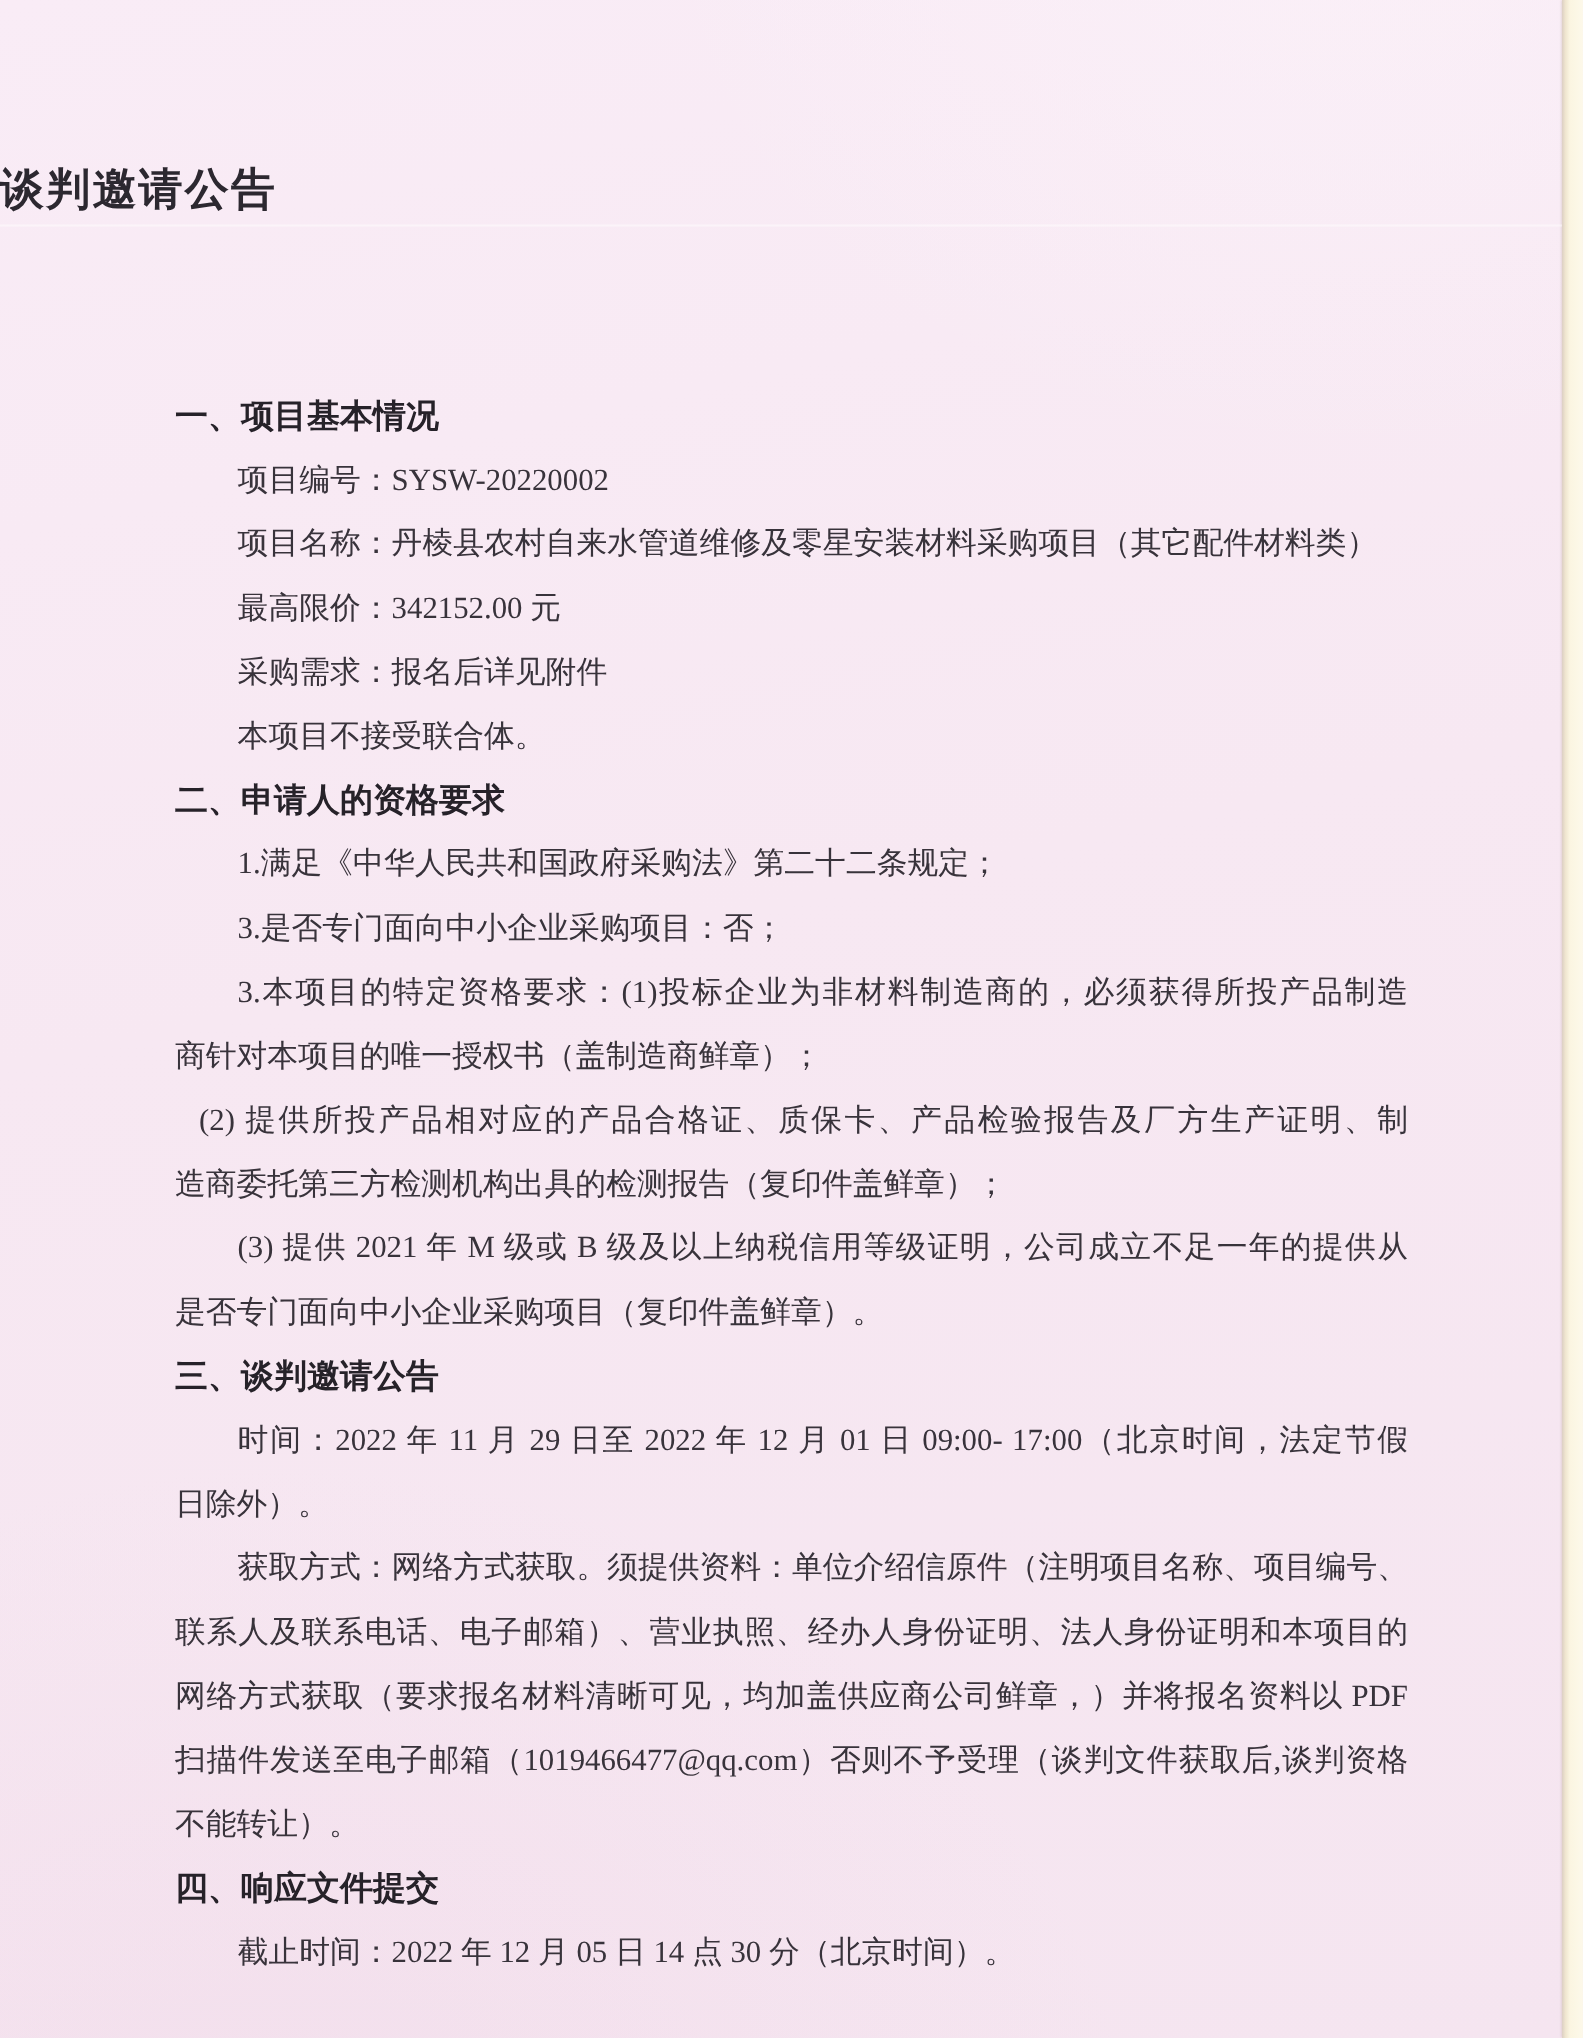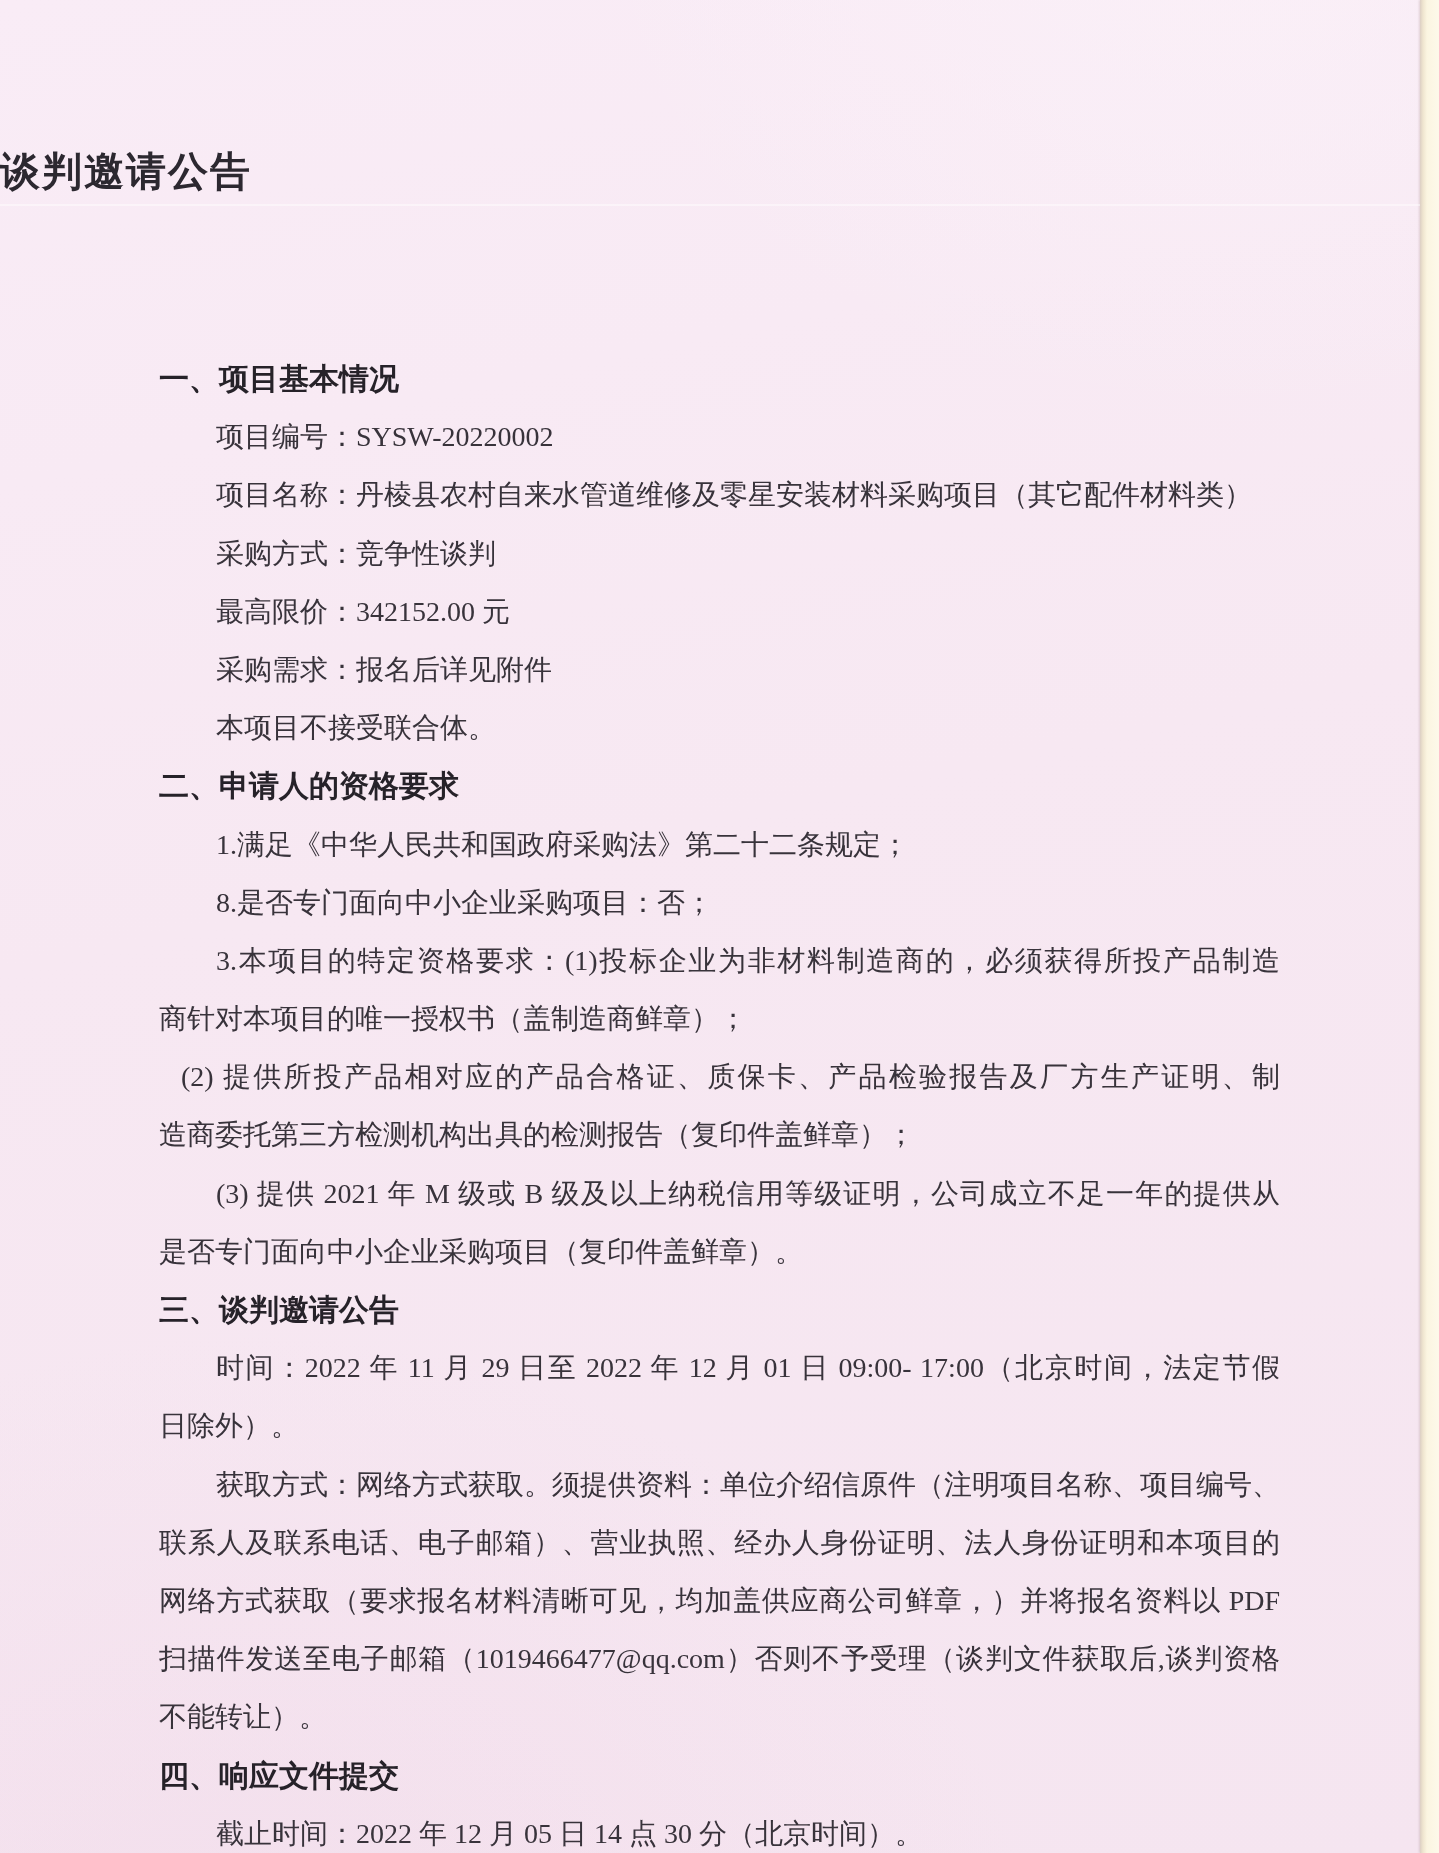--- a/index.html
+++ b/index.html
@@ -64,28 +64,27 @@
 <div class="paper-edge"></div>
 <div class="scan-line"></div>
 
 <h1 class="doc-title">谈判邀请公告</h1>
 
 <div class="doc-body">
 
   <div class="line head">一、项目基本情况</div>
   <div class="line indent">项目编号：SYSW-20220002</div>
   <div class="line indent">项目名称：丹棱县农村自来水管道维修及零星安装材料采购项目（其它配件材料类）</div>
-  <div class="line indent">采购方式：竞争性谈判</div>
   <div class="line indent">最高限价：342152.00 元</div>
   <div class="line indent">采购需求：报名后详见附件</div>
   <div class="line indent">本项目不接受联合体。</div>
 
   <div class="line head">二、申请人的资格要求</div>
   <div class="line indent">1.满足《中华人民共和国政府采购法》第二十二条规定；</div>
-  <div class="line indent">8.是否专门面向中小企业采购项目：否；</div>
+  <div class="line indent">3.是否专门面向中小企业采购项目：否；</div>
   <div class="line indent full">3.本项目的特定资格要求：(1)投标企业为非材料制造商的，必须获得所投产品制造</div>
   <div class="line">商针对本项目的唯一授权书（盖制造商鲜章）；</div>
   <div class="line indent1 full">(2) 提供所投产品相对应的产品合格证、质保卡、产品检验报告及厂方生产证明、制</div>
   <div class="line">造商委托第三方检测机构出具的检测报告（复印件盖鲜章）；</div>
   <div class="line indent full">(3) 提供 2021 年 M 级或 B 级及以上纳税信用等级证明，公司成立不足一年的提供从</div>
   <div class="line">是否专门面向中小企业采购项目（复印件盖鲜章）。</div>
 
   <div class="line head">三、谈判邀请公告</div>
   <div class="line indent full">时间：2022 年 11 月 29 日至 2022 年 12 月 01 日 09:00- 17:00（北京时间，法定节假</div>
   <div class="line">日除外）。</div>

